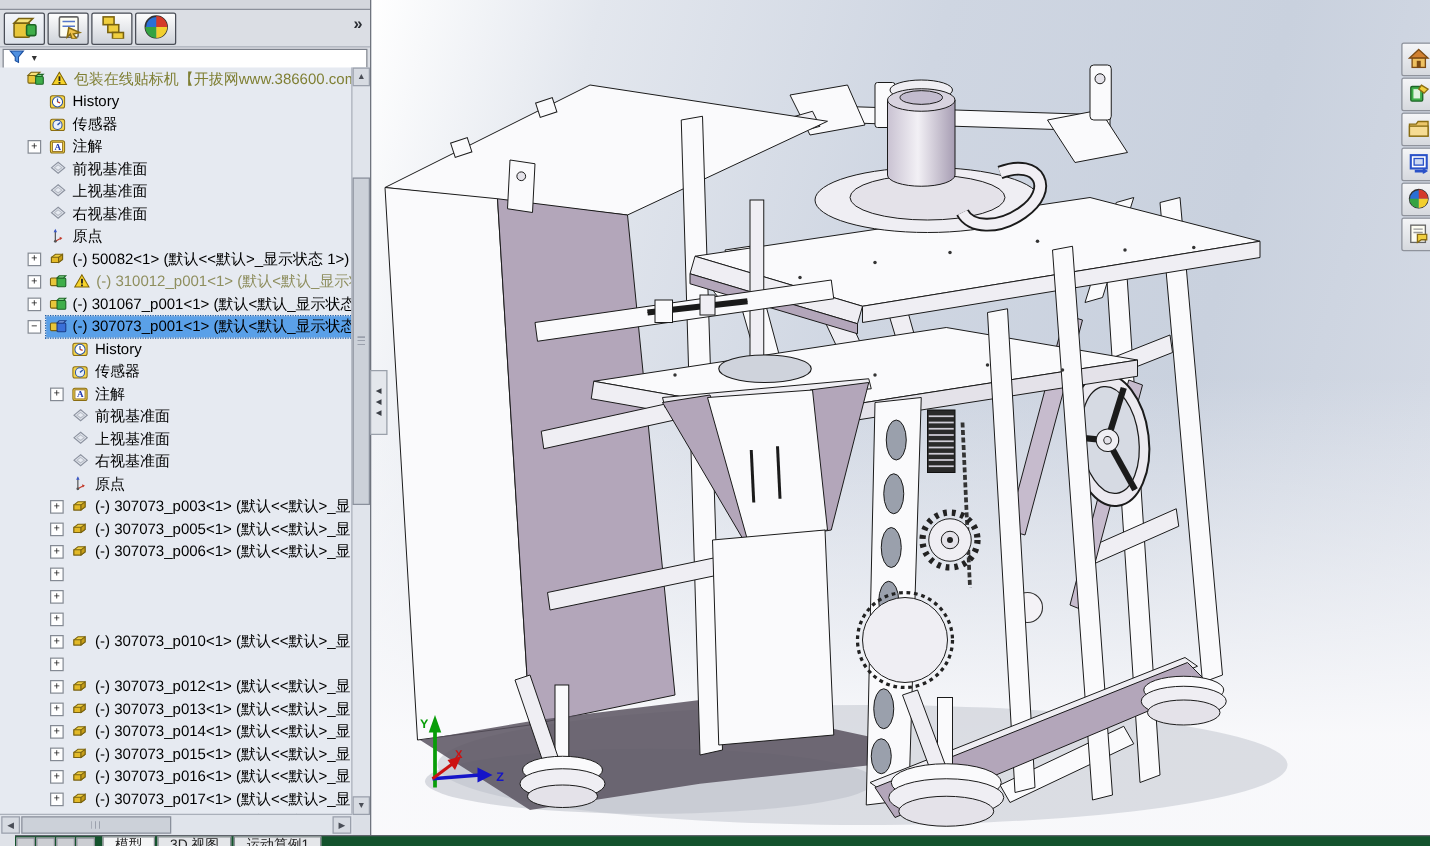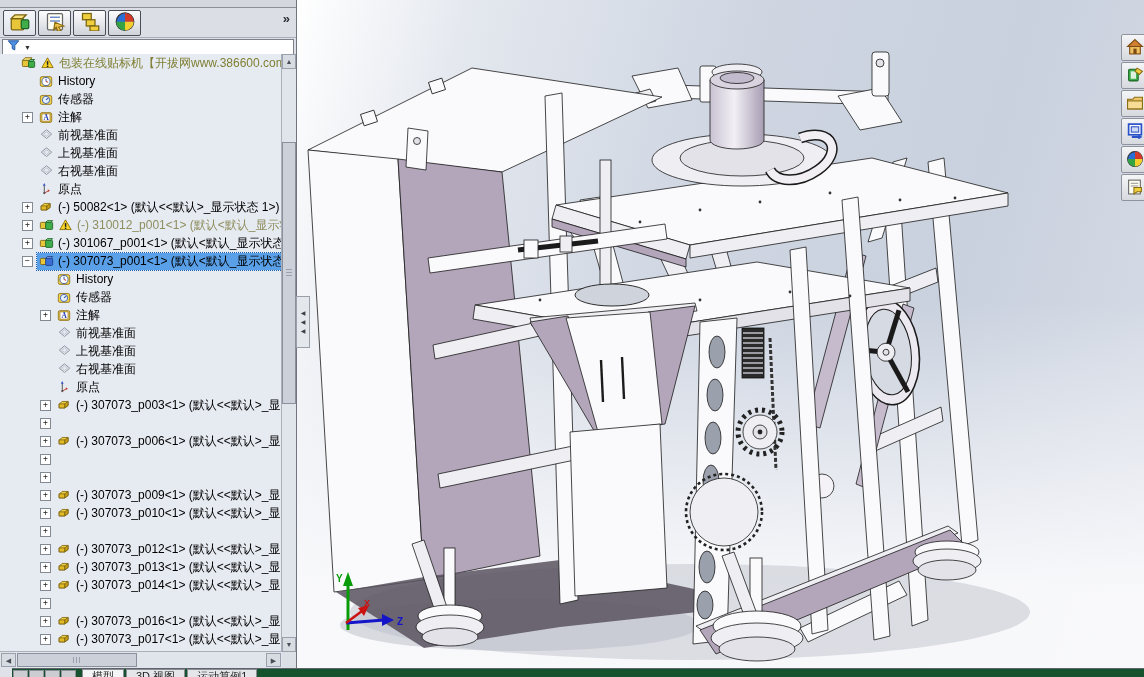--- a/index.html
+++ b/index.html
@@ -605,20 +605,30 @@
                 <polygon points="2,6 6,3 13,3 13,8 9,11 2,11" fill="#f0cf3e" stroke="#7a6310"></polygon>
                 <polygon points="2,6 9,6 9,11 2,11" fill="#e3ba28" stroke="#7a6310"></polygon>
                 <polygon points="9,6 13,3 13,8 9,11" fill="#c79e18" stroke="#7a6310"></polygon>
               </svg>
             </span>
             <span class="lbl ">(-) 307073_p003&lt;1&gt; (默认&lt;&lt;默认&gt;_显</span>
           </span>
         </div>
         <div class="row" style="padding-left: 40px;">
           <span class="exp">+</span>
+          <span class="rowsel">
+            <span class="ticon">
+              <svg width="14" height="13" viewBox="0 0 16 16">
+                <polygon points="2,6 6,3 13,3 13,8 9,11 2,11" fill="#f0cf3e" stroke="#7a6310"></polygon>
+                <polygon points="2,6 9,6 9,11 2,11" fill="#e3ba28" stroke="#7a6310"></polygon>
+                <polygon points="9,6 13,3 13,8 9,11" fill="#c79e18" stroke="#7a6310"></polygon>
+              </svg>
+            </span>
+            <span class="lbl ">(-) 307073_p005&lt;1&gt; (默认&lt;&lt;默认&gt;_显</span>
+          </span>
         </div>
         <div class="row" style="padding-left: 40px;">
           <span class="exp">+</span>
           <span class="rowsel">
             <span class="ticon">
               <svg width="14" height="13" viewBox="0 0 16 16">
                 <polygon points="2,6 6,3 13,3 13,8 9,11 2,11" fill="#f0cf3e" stroke="#7a6310"></polygon>
                 <polygon points="2,6 9,6 9,11 2,11" fill="#e3ba28" stroke="#7a6310"></polygon>
                 <polygon points="9,6 13,3 13,8 9,11" fill="#c79e18" stroke="#7a6310"></polygon>
               </svg>
@@ -627,30 +637,20 @@
           </span>
         </div>
         <div class="row" style="padding-left: 40px;">
           <span class="exp">+</span>
         </div>
         <div class="row" style="padding-left: 40px;">
           <span class="exp">+</span>
         </div>
         <div class="row" style="padding-left: 40px;">
           <span class="exp">+</span>
-          <span class="rowsel">
-            <span class="ticon">
-              <svg width="14" height="13" viewBox="0 0 16 16">
-                <polygon points="2,6 6,3 13,3 13,8 9,11 2,11" fill="#f0cf3e" stroke="#7a6310"></polygon>
-                <polygon points="2,6 9,6 9,11 2,11" fill="#e3ba28" stroke="#7a6310"></polygon>
-                <polygon points="9,6 13,3 13,8 9,11" fill="#c79e18" stroke="#7a6310"></polygon>
-              </svg>
-            </span>
-            <span class="lbl ">(-) 307073_p009&lt;1&gt; (默认&lt;&lt;默认&gt;_显</span>
-          </span>
         </div>
         <div class="row" style="padding-left: 40px;">
           <span class="exp">+</span>
           <span class="rowsel">
             <span class="ticon">
               <svg width="14" height="13" viewBox="0 0 16 16">
                 <polygon points="2,6 6,3 13,3 13,8 9,11 2,11" fill="#f0cf3e" stroke="#7a6310"></polygon>
                 <polygon points="2,6 9,6 9,11 2,11" fill="#e3ba28" stroke="#7a6310"></polygon>
                 <polygon points="9,6 13,3 13,8 9,11" fill="#c79e18" stroke="#7a6310"></polygon>
               </svg>
@@ -695,20 +695,30 @@
                 <polygon points="2,6 6,3 13,3 13,8 9,11 2,11" fill="#f0cf3e" stroke="#7a6310"></polygon>
                 <polygon points="2,6 9,6 9,11 2,11" fill="#e3ba28" stroke="#7a6310"></polygon>
                 <polygon points="9,6 13,3 13,8 9,11" fill="#c79e18" stroke="#7a6310"></polygon>
               </svg>
             </span>
             <span class="lbl ">(-) 307073_p014&lt;1&gt; (默认&lt;&lt;默认&gt;_显</span>
           </span>
         </div>
         <div class="row" style="padding-left: 40px;">
           <span class="exp">+</span>
+          <span class="rowsel">
+            <span class="ticon">
+              <svg width="14" height="13" viewBox="0 0 16 16">
+                <polygon points="2,6 6,3 13,3 13,8 9,11 2,11" fill="#f0cf3e" stroke="#7a6310"></polygon>
+                <polygon points="2,6 9,6 9,11 2,11" fill="#e3ba28" stroke="#7a6310"></polygon>
+                <polygon points="9,6 13,3 13,8 9,11" fill="#c79e18" stroke="#7a6310"></polygon>
+              </svg>
+            </span>
+            <span class="lbl ">(-) 307073_p015&lt;1&gt; (默认&lt;&lt;默认&gt;_显</span>
+          </span>
         </div>
         <div class="row" style="padding-left: 40px;">
           <span class="exp">+</span>
           <span class="rowsel">
             <span class="ticon">
               <svg width="14" height="13" viewBox="0 0 16 16">
                 <polygon points="2,6 6,3 13,3 13,8 9,11 2,11" fill="#f0cf3e" stroke="#7a6310"></polygon>
                 <polygon points="2,6 9,6 9,11 2,11" fill="#e3ba28" stroke="#7a6310"></polygon>
                 <polygon points="9,6 13,3 13,8 9,11" fill="#c79e18" stroke="#7a6310"></polygon>
               </svg>

